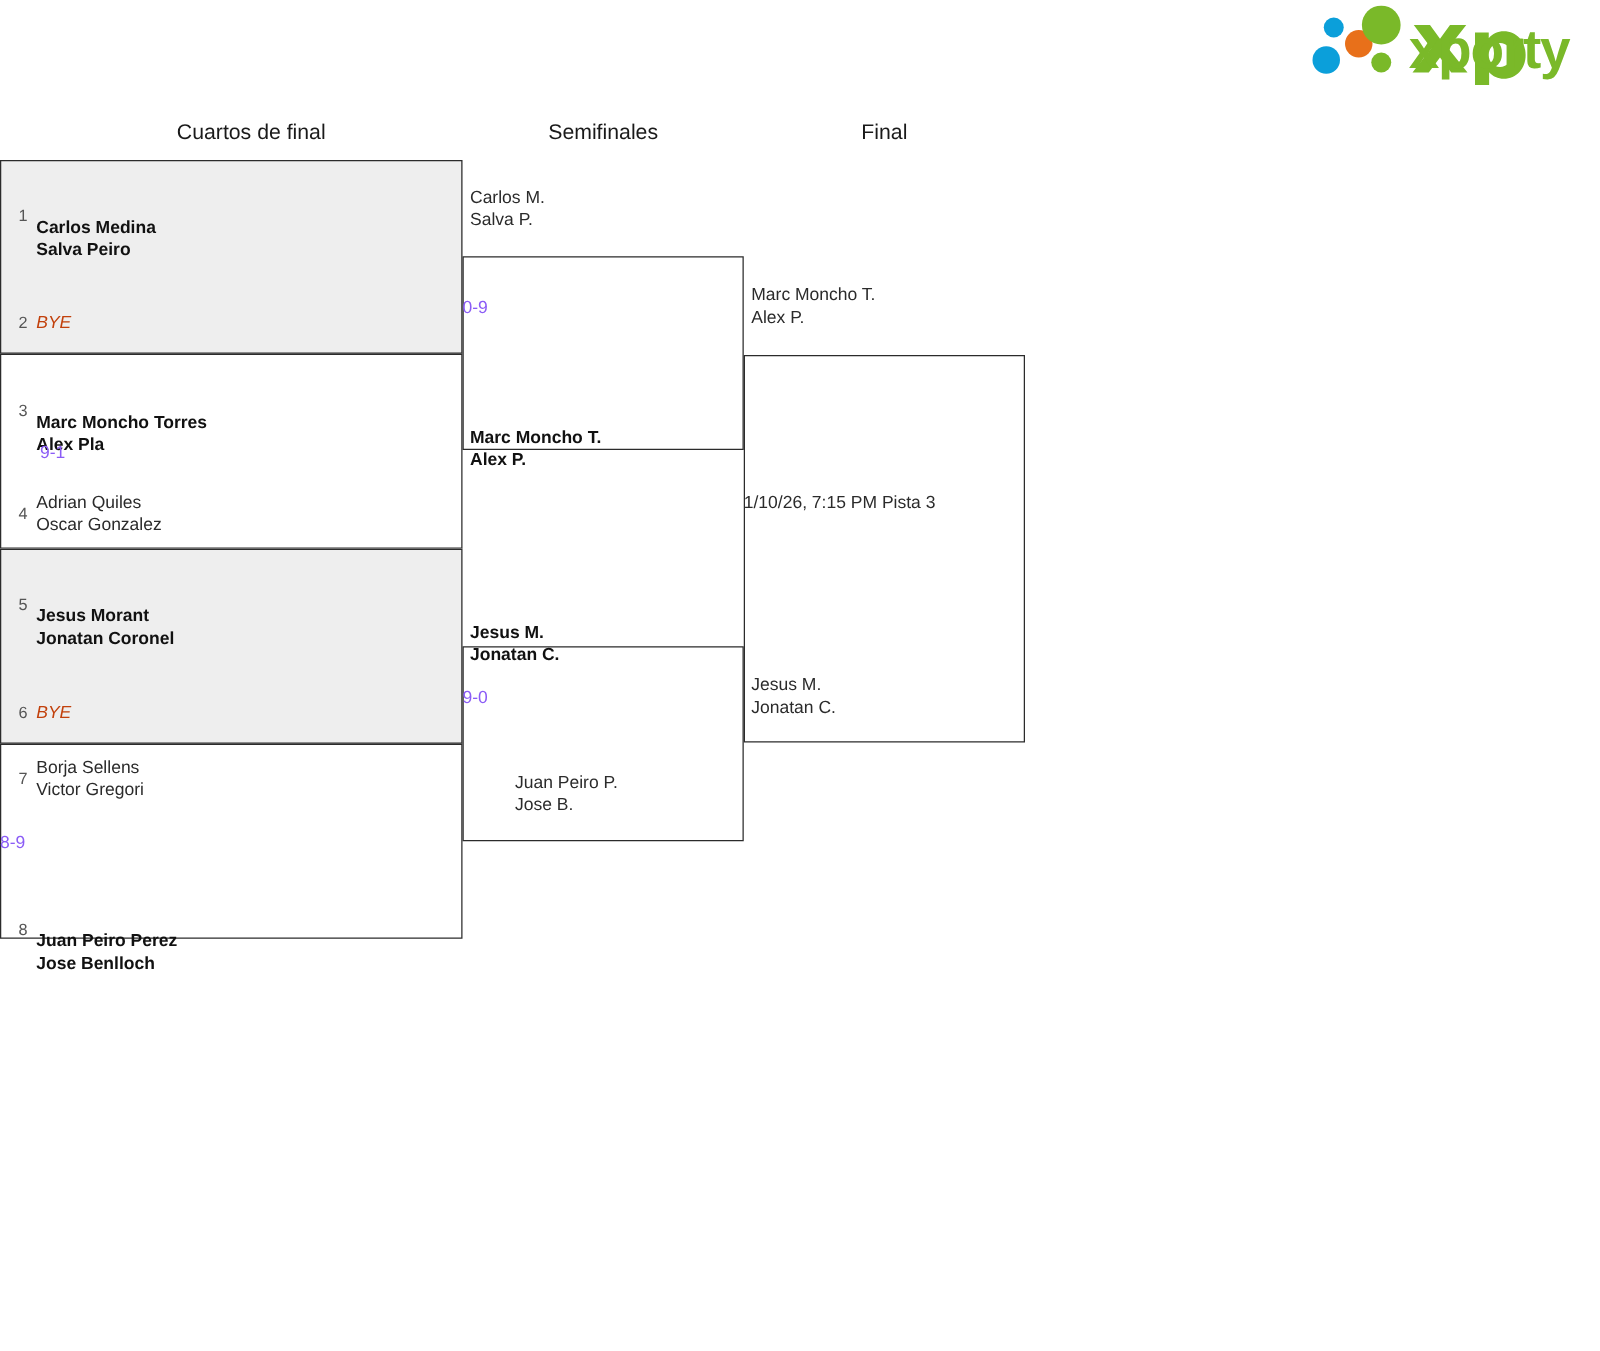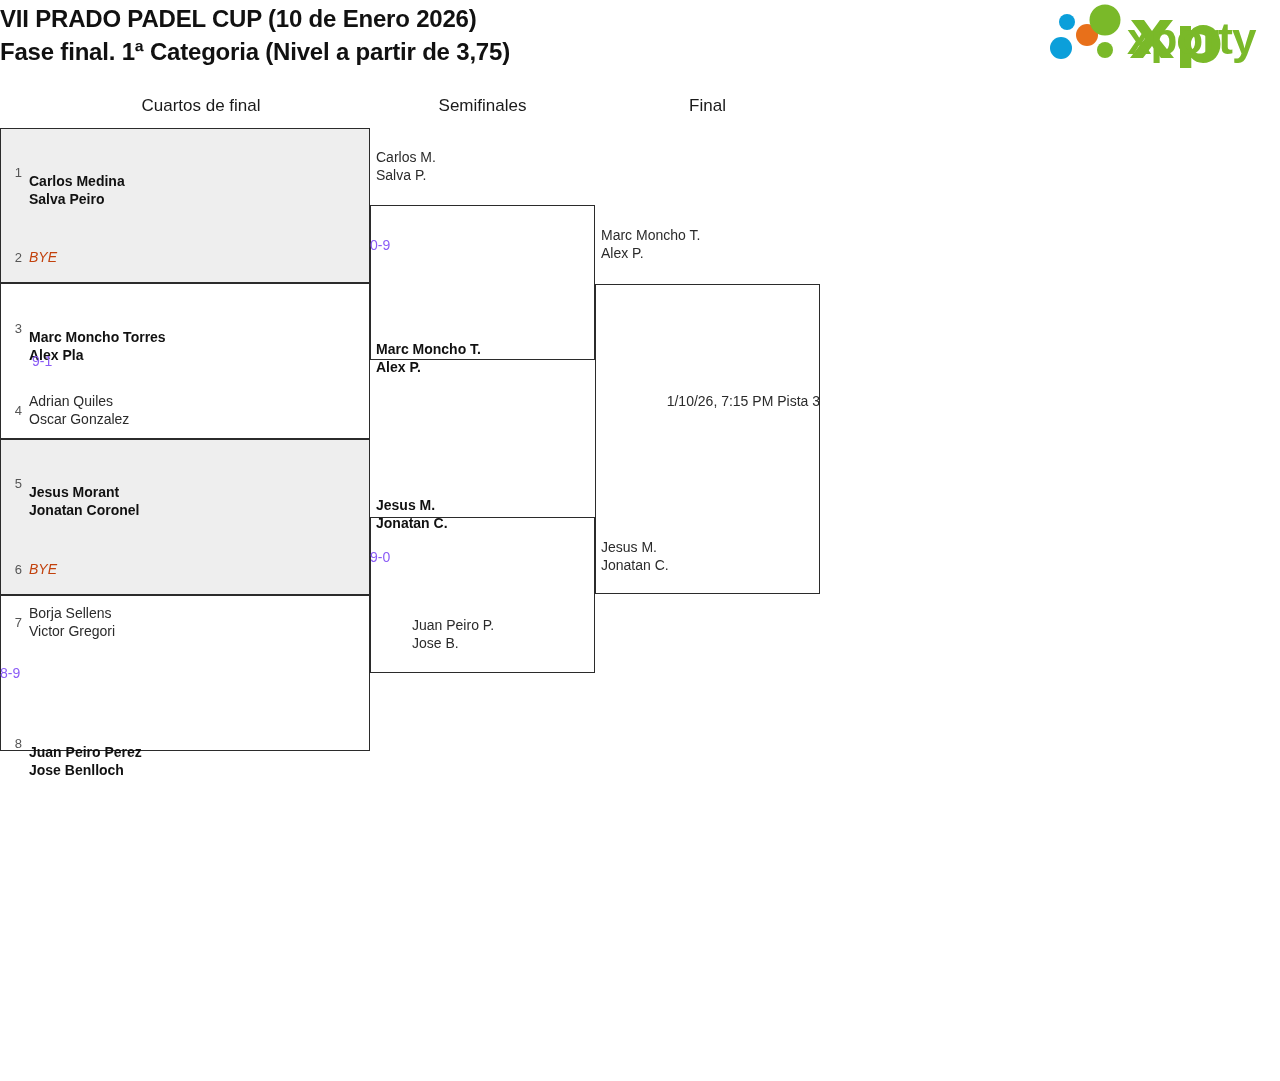--- a/index.html
+++ b/index.html
@@ -96,30 +96,28 @@
     font-size: 14px;
     line-height: 18px;
     color: #8b5cf6;
     text-align: left;
   }
   .schedule {
     position: absolute;
     font-size: 14px;
     line-height: 18px;
     color: #2b2b2b;
-    text-align: right;
+    text-align: left;
   }
 </style>
 </head>
 <body>
 
 <div id="page">
 
-  <div class="header-title">VII PRADO PADEL CUP (10 de Enero 2026)
-Fase final. 1ª Categoria (Nivel a partir de 3,75)</div>
 
   <div class="logo">
     <svg viewBox="0 0 235 64" xmlns="http://www.w3.org/2000/svg" aria-hidden="true">
 
       <circle cx="28" cy="18" r="8" fill="#0b9fda"></circle>
       <circle cx="22" cy="44" r="11" fill="#0b9fda"></circle>
       <circle cx="48" cy="31" r="11" fill="#e8701a"></circle>
       <circle cx="66" cy="16" r="15.5" fill="#7ab929"></circle>
       <circle cx="66" cy="46" r="8" fill="#7ab929"></circle>
 

